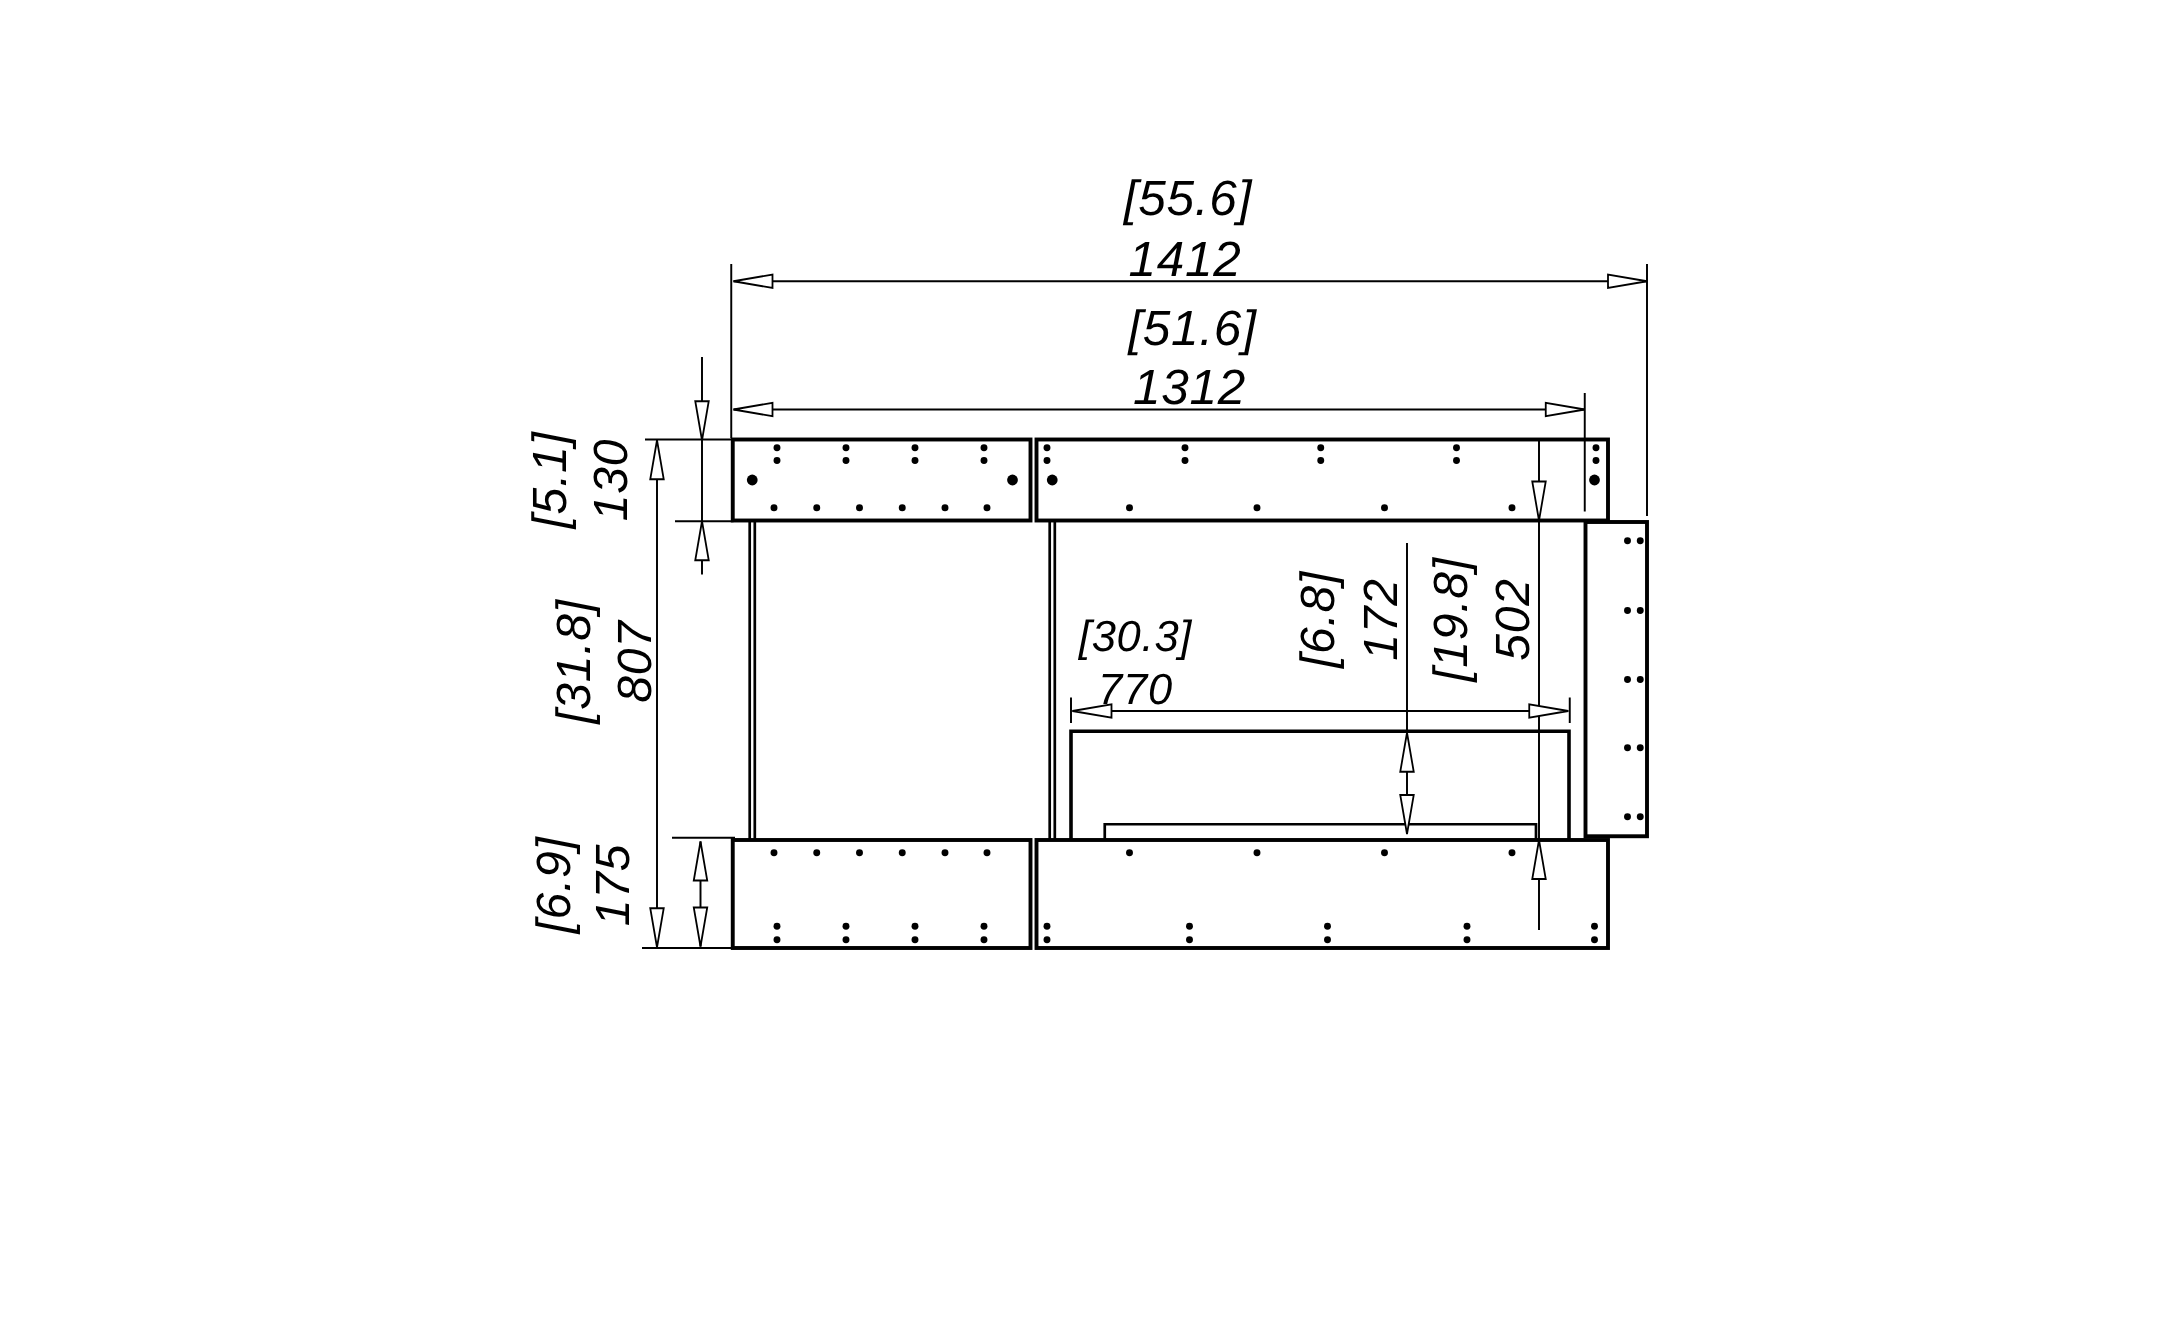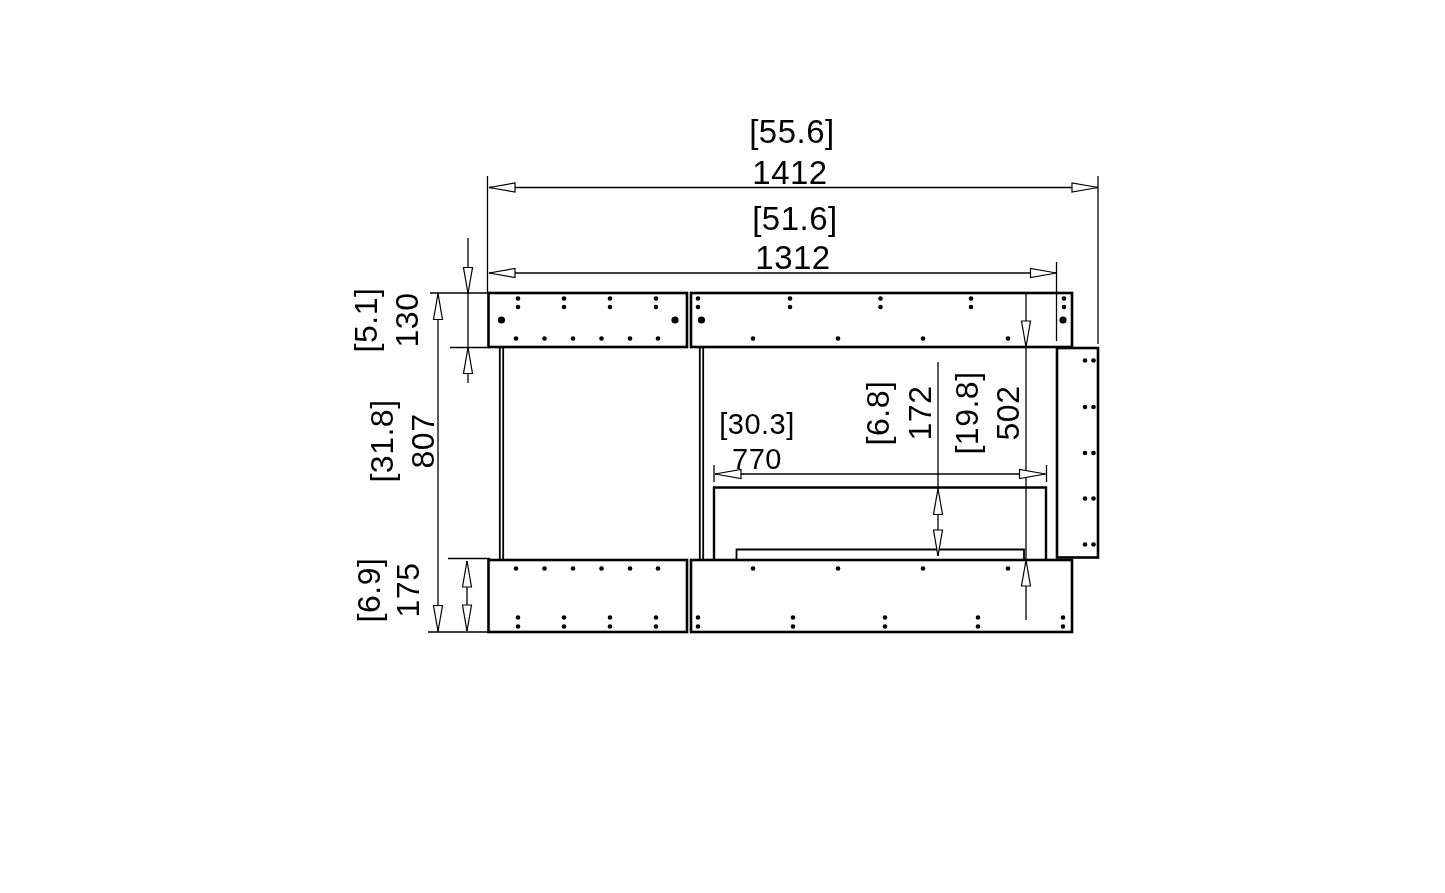--- a/index.html
+++ b/index.html
@@ -2,20 +2,21 @@
 <html><head>
 <meta charset="utf-8">
 <style>
   html,body{margin:0;padding:0;background:#ffffff;}
   .canvas{
     position:relative;
     width:1445px;height:893px;
     background:#ffffff;
     font-family:"Liberation Sans", sans-serif;
     overflow:hidden;
+    font-style:italic;
   }
   svg{display:block;}
   text{
     fill:#000000;
     font-family:"Liberation Sans", sans-serif;
     letter-spacing:0.5px;
   }
   .dim-txt-lg{font-size:33px;}
   .dim-txt-md{font-size:32px;}
   .dim-txt-sm{font-size:29px;}

